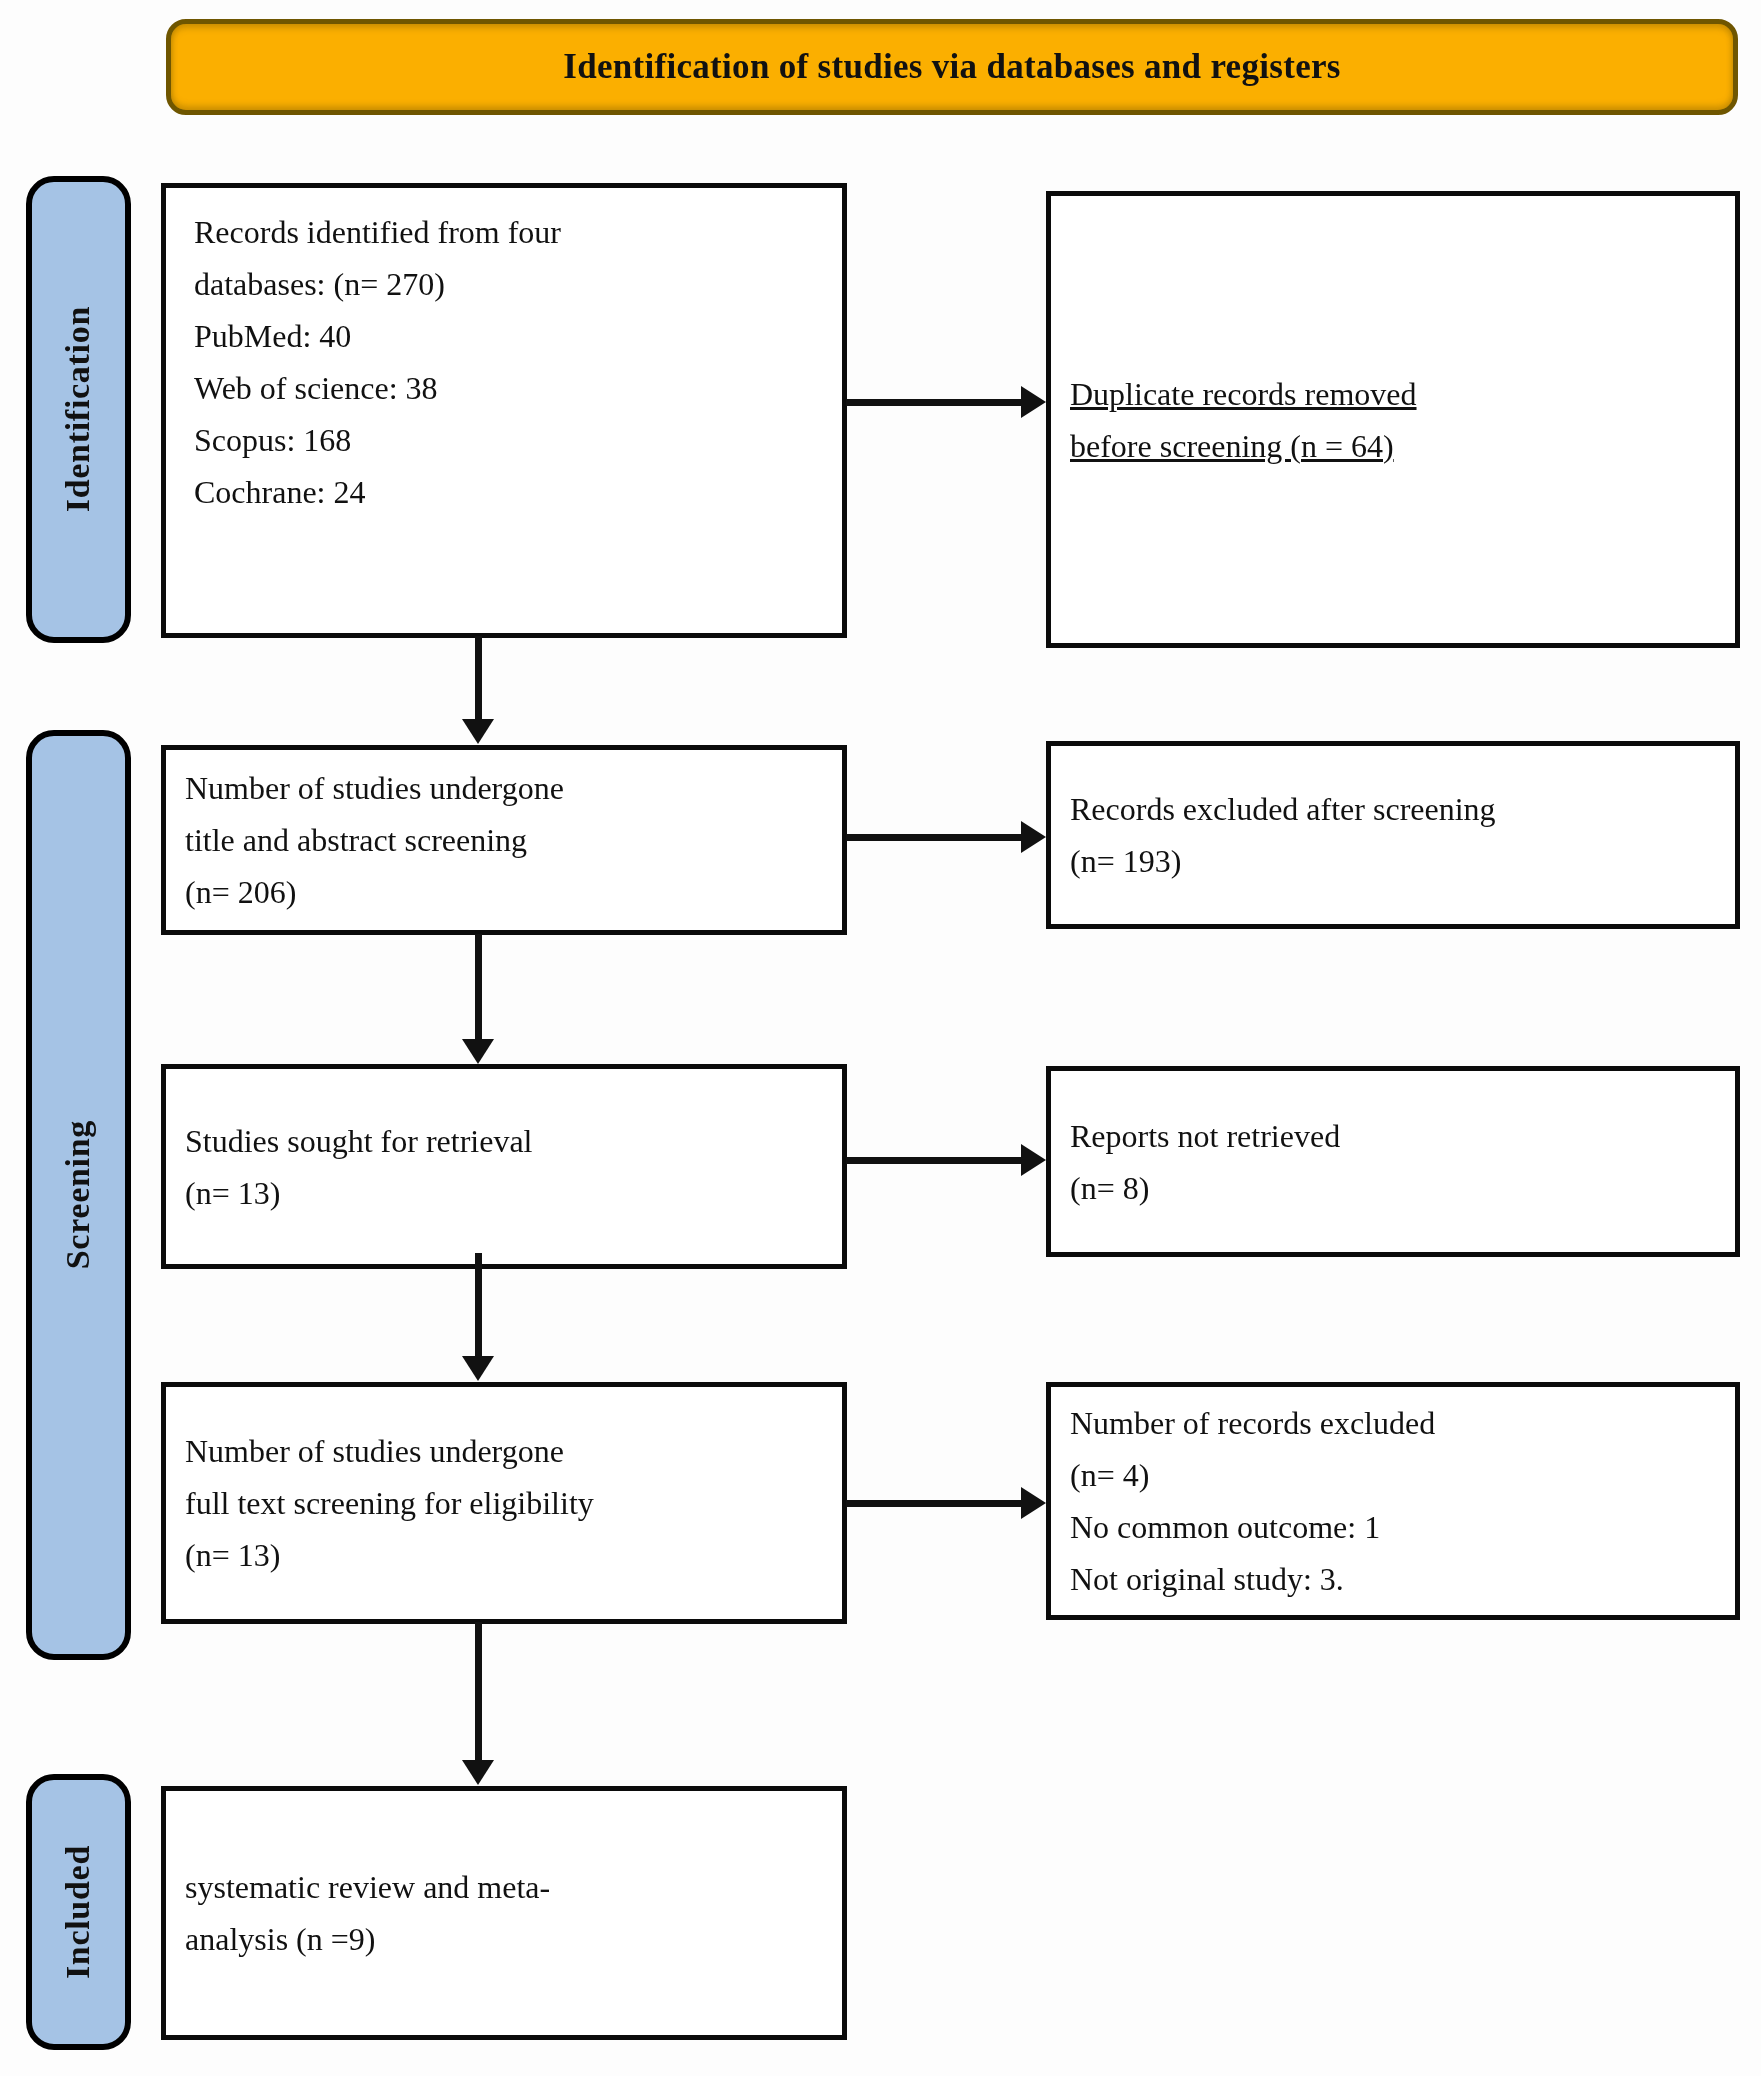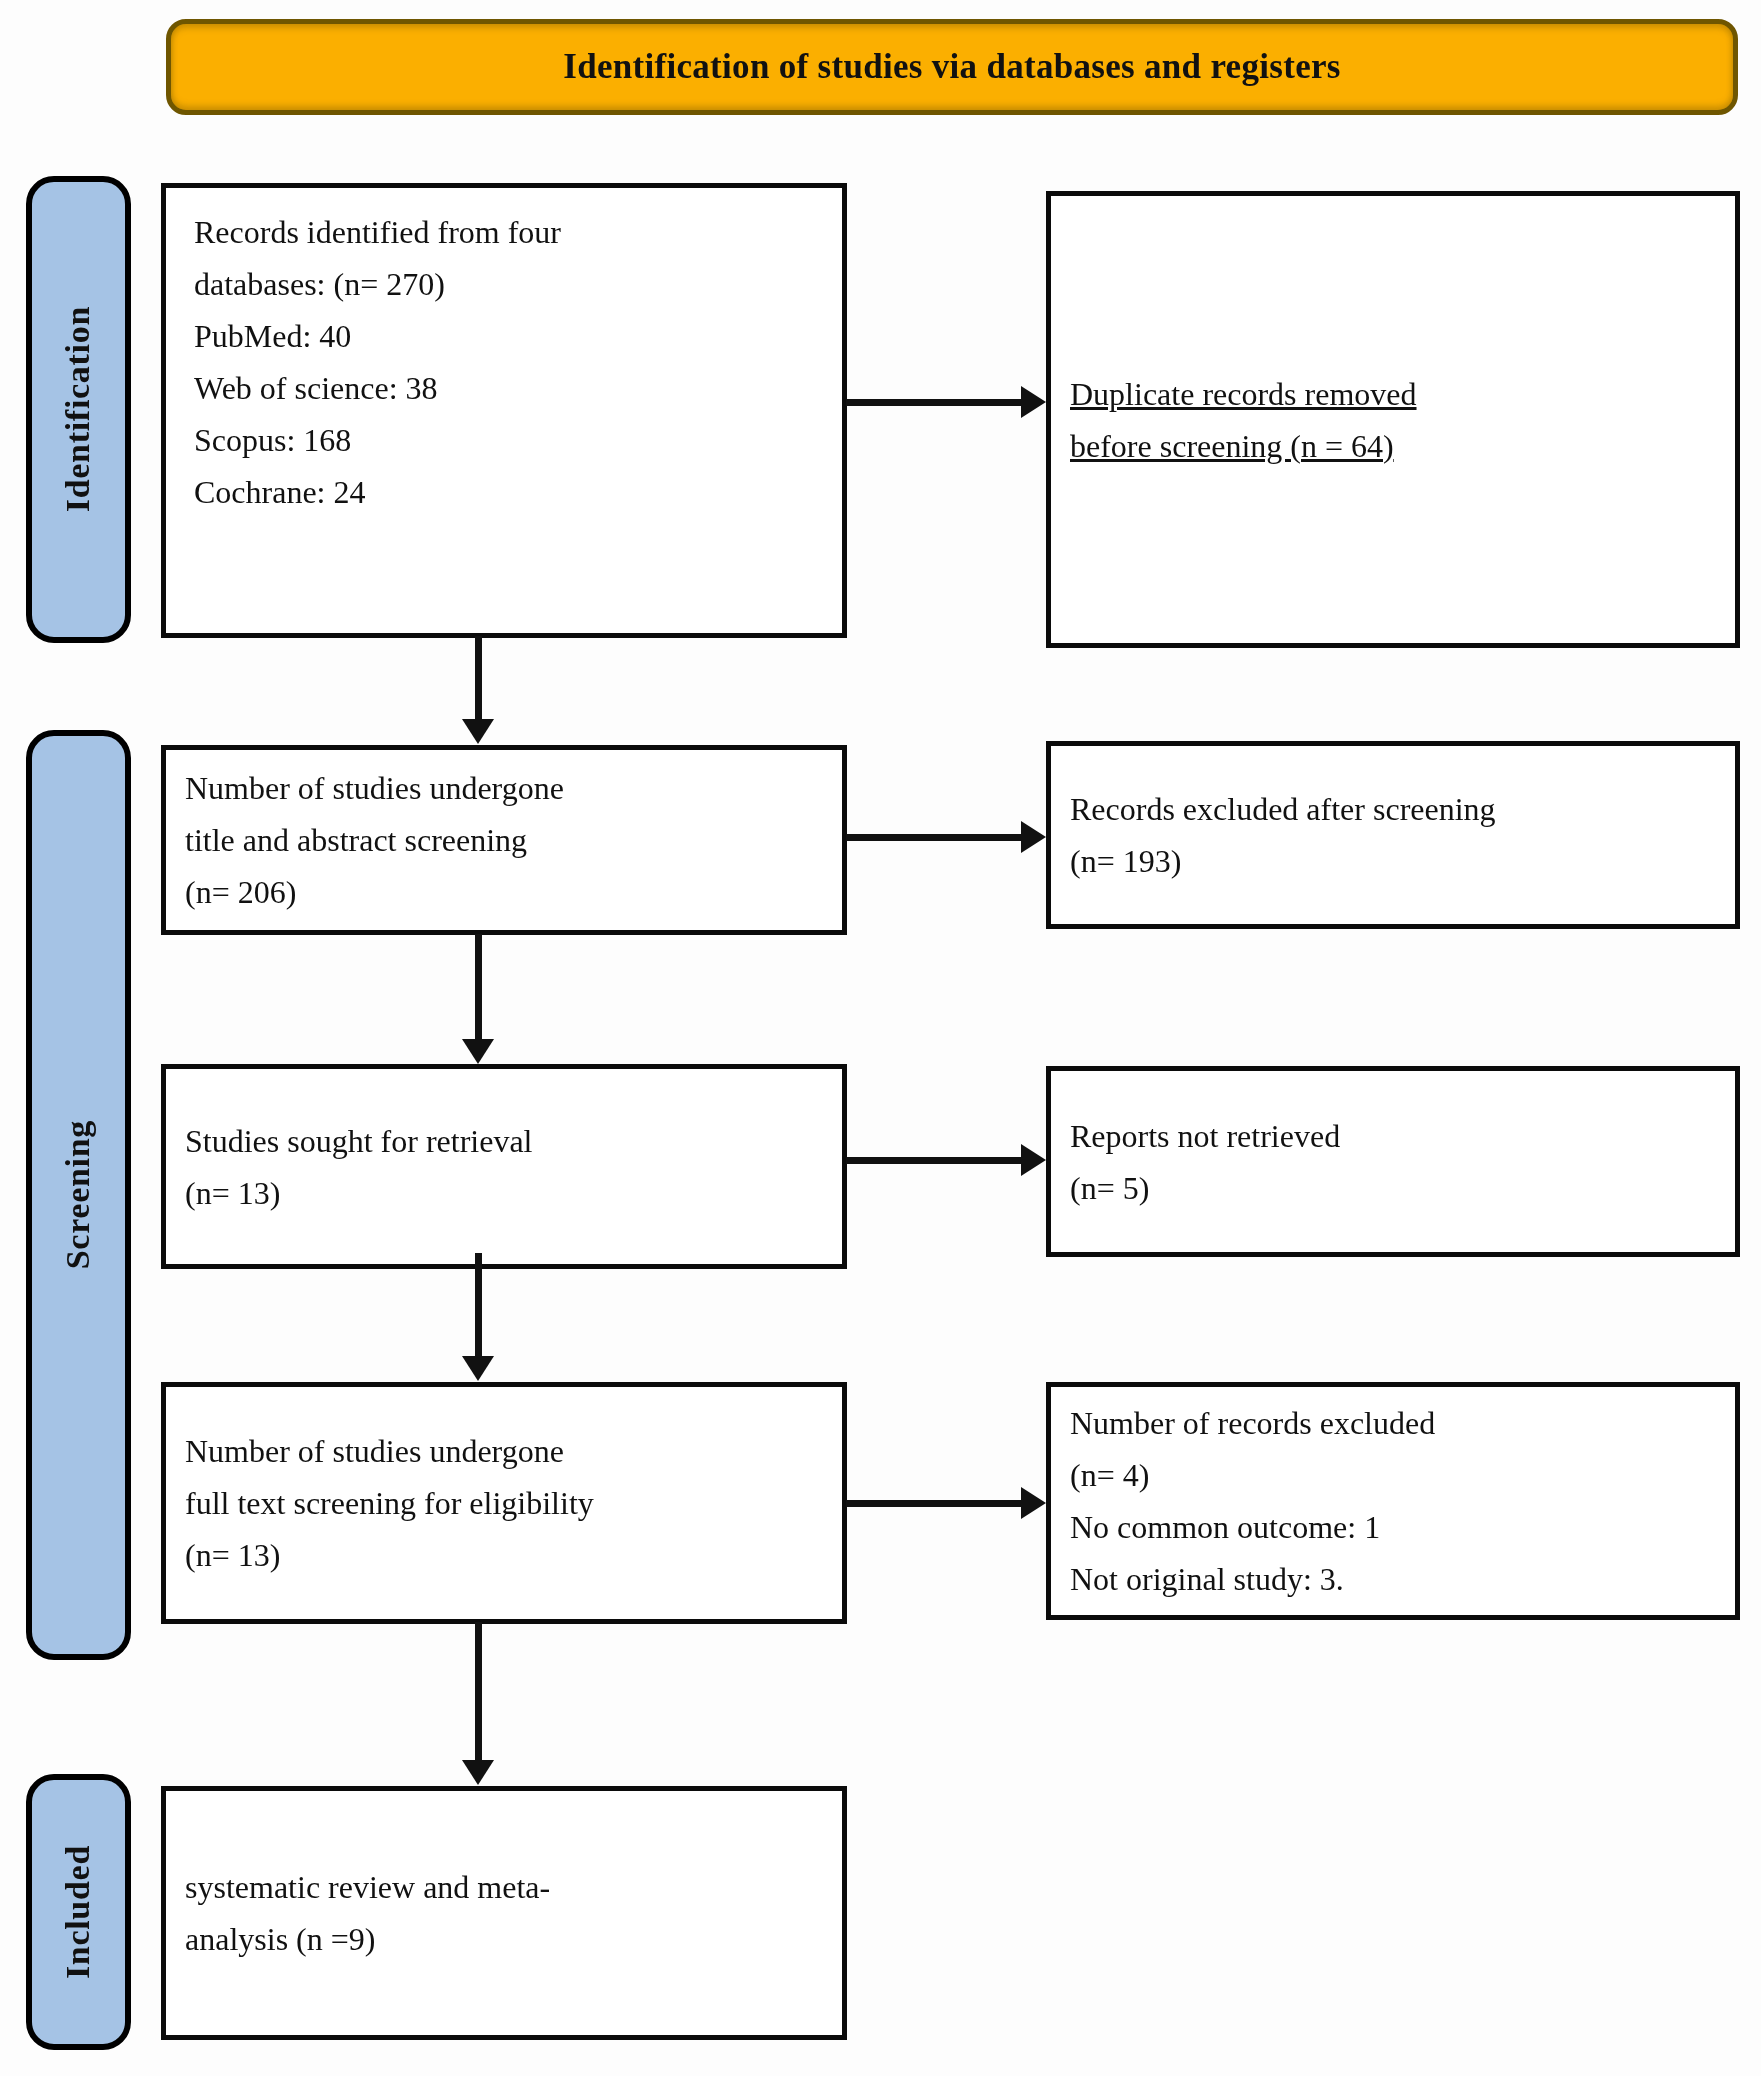--- a/index.html
+++ b/index.html
@@ -131,21 +131,21 @@
     <div class="line">Records excluded after screening</div>
     <div class="line">(n= 193)</div>
   </div>
 
   <div class="box col-left b-sought">
     <div class="line">Studies sought for retrieval</div>
     <div class="line">(n= 13)</div>
   </div>
   <div class="box col-right b-not-retrieved">
     <div class="line">Reports not retrieved</div>
-    <div class="line">(n= 5)</div>
+    <div class="line">(n= 8)</div>
   </div>
 
   <div class="box col-left b-fulltext">
     <div class="line">Number of studies undergone</div>
     <div class="line">full text screening for eligibility</div>
     <div class="line">(n= 13)</div>
   </div>
   <div class="box col-right b-ft-excl">
     <div class="line">Number of records excluded</div>
     <div class="line">(n= 4)</div>

